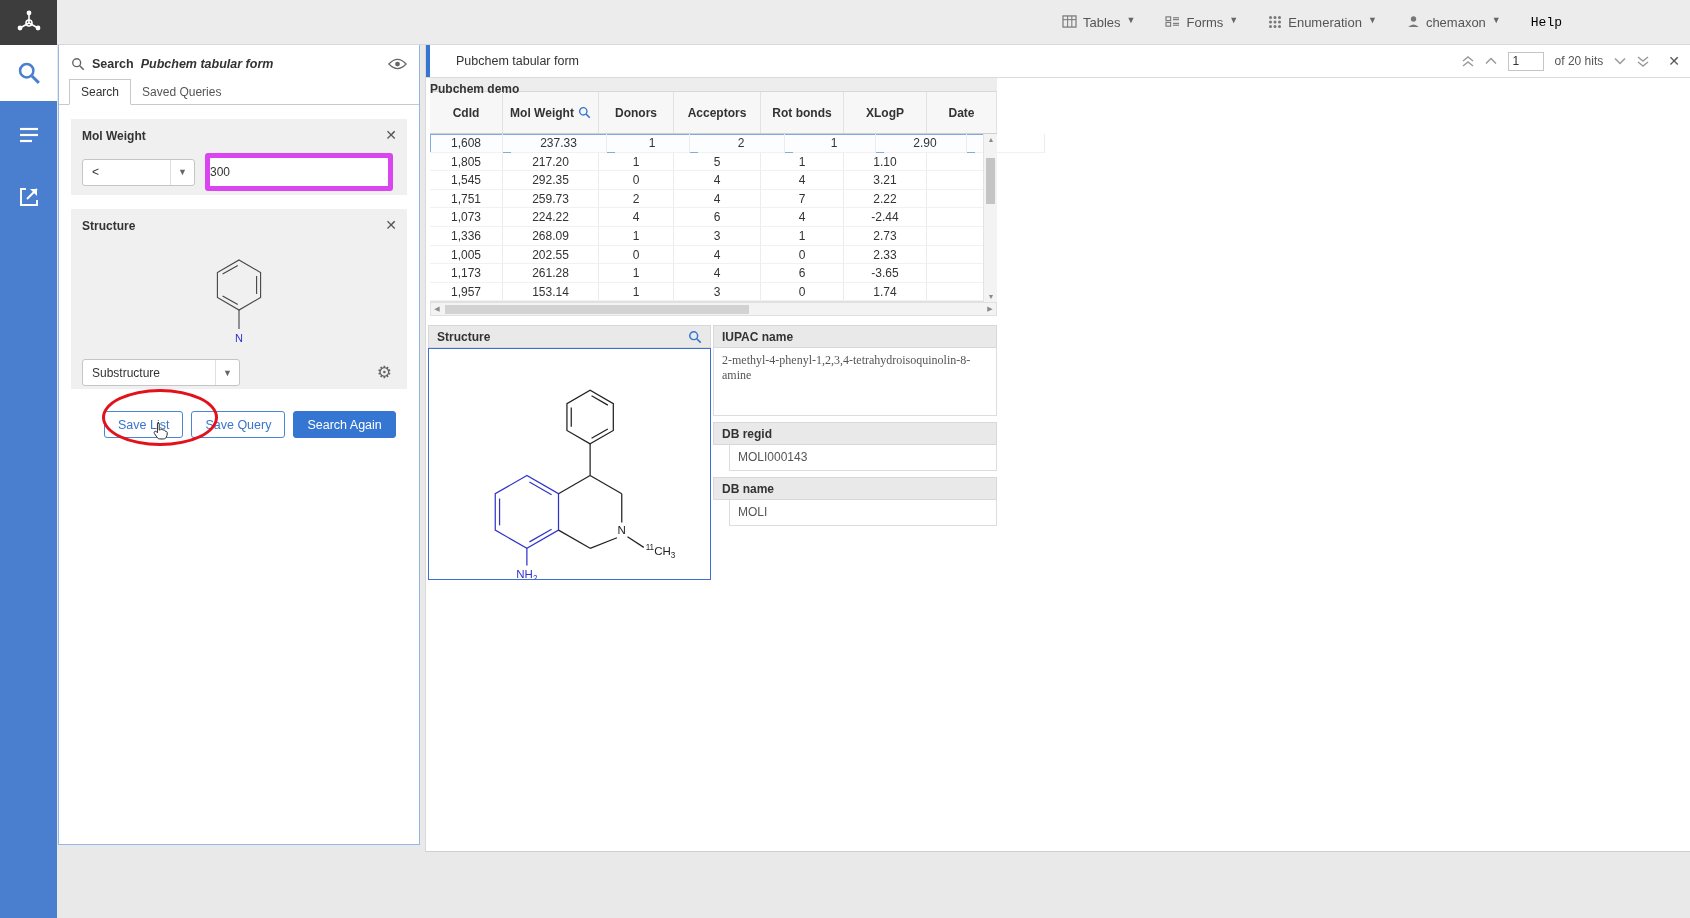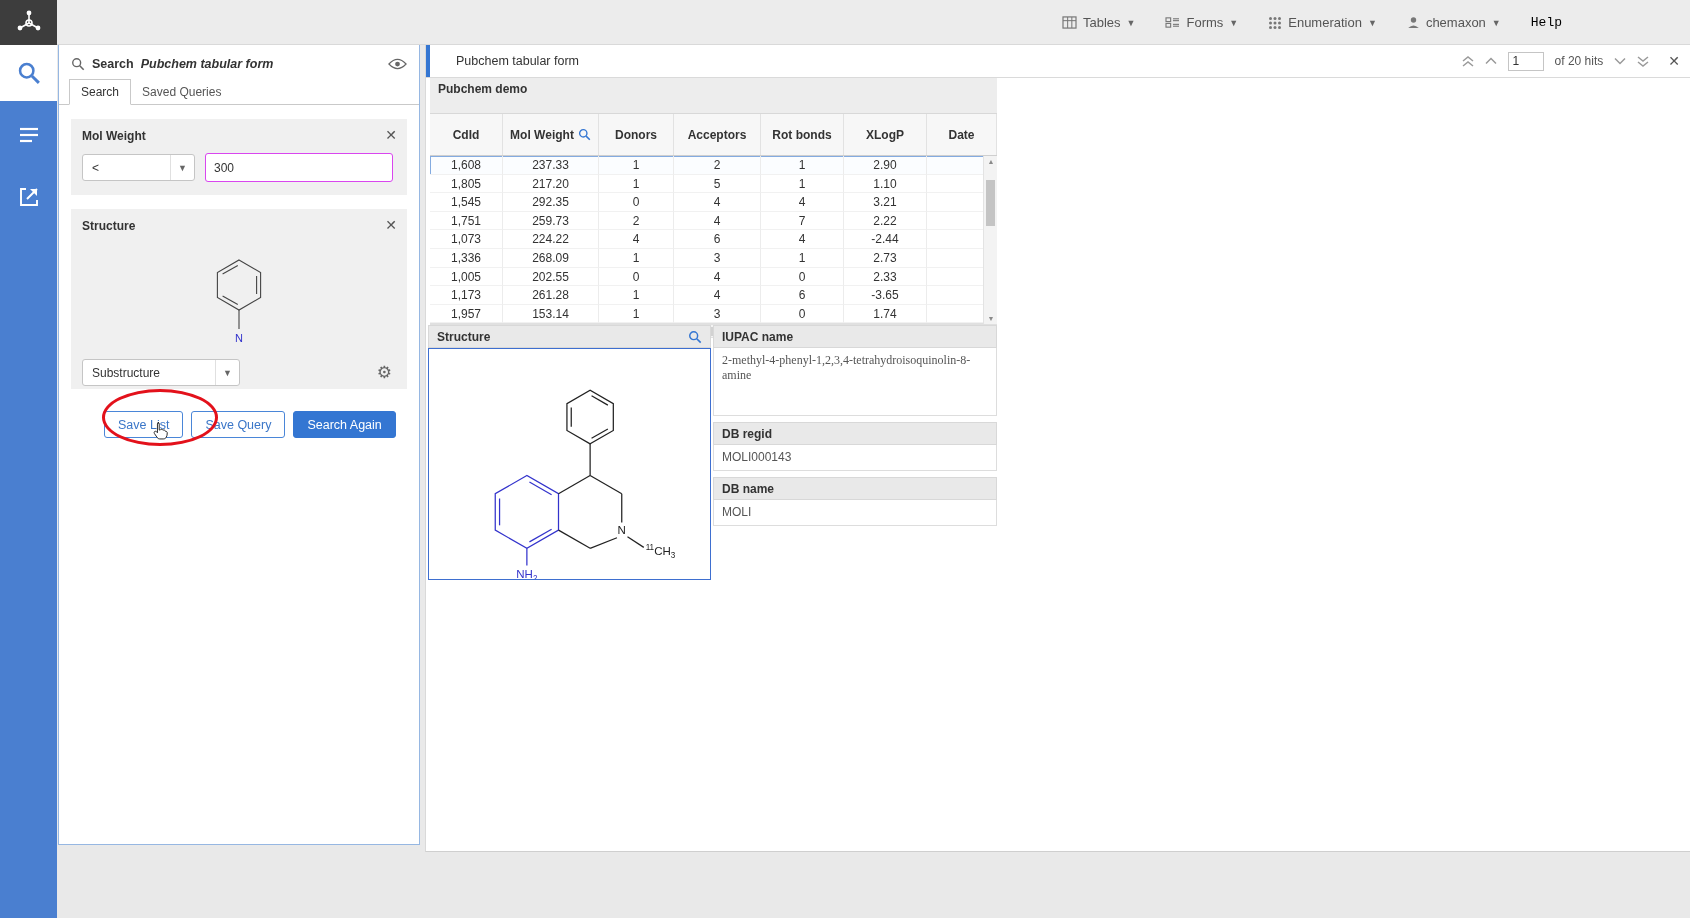--- a/index.html
+++ b/index.html
@@ -7,21 +7,21 @@
   body {
     width:1690px; height:918px; position:relative; overflow:hidden;
     background:#e9e9e9; font-family:"Liberation Sans", sans-serif; color:#333;
   }
   svg { display:block; }
 
   
   .topbar { position:absolute; left:0; top:0; width:1690px; height:45px; background:#ececec; border-bottom:1px solid #d9d9d9; }
   .logo-box { position:absolute; left:0; top:0; width:57px; height:45px; background:#3d3d3d; display:flex; align-items:center; justify-content:center; }
   .top-menus { position:absolute; right:128px; top:0; height:45px; display:flex; align-items:center; gap:30px; font-size:13px; color:#555; }
-  .top-menu { display:flex; align-items:center; gap:6px; cursor:default; }
+  .top-menu { display:flex; gap:6px; cursor:default; }
   .top-menu .mi { color:#777; }
   .caret { font-size:9px; color:#666; }
   .help-link { color:#000000;font-family:Liberation Mono, monospace; }
 
   
   .sidebar { position:absolute; left:0; top:45px; width:57px; height:873px; background:#4a7fd0; }
   .side-tile { width:57px; height:56px; display:flex; align-items:center; justify-content:center; }
   .side-tile.active { background:#ffffff; }
   .side-tile + .side-tile { margin-top:6px; }
 
@@ -35,21 +35,21 @@
   .sp-tab { font-size:12px; color:#555; padding:5px 11px; cursor:pointer; }
   .sp-tab.active { background:#fff; border:1px solid #c9c9c9; border-bottom:1px solid #fff; margin-bottom:-1px; color:#333; }
   .filter-box { margin:14px 12px 0 12px; background:#f0f0f0; padding:10px 11px 12px 11px; position:relative; }
   .fb-title { font-size:12px; color:#333; font-weight:600; margin-bottom:10px; }
   .fb-close { position:absolute; top:9px; right:10px; color:#555; font-size:14px; line-height:14px; cursor:pointer; }
   .fb-row { display:flex; gap:10px; align-items:center; }
   .fake-select { background:#fff; border:1px solid #c5c5c5; border-radius:3px; height:27px; display:flex; align-items:center; font-size:12px; color:#333; padding:0 0 0 9px; cursor:pointer; }
   .fake-select .sel-caret { margin-left:auto; border-left:1px solid #e0e0e0; height:100%; display:flex; align-items:center; padding:0 7px; color:#666; font-size:9px; }
   .sel-op { width:113px; }
   .sel-mode { width:158px; }
-  .text-input { border:1px solid #d946ef; border-radius:3px; height:29px; font-size:12px; color:#333; padding:0 8px; font-family:"Liberation Sans", sans-serif; }
+  .text-input { border:5px solid #d946ef; border-radius:3px; height:38px; font-size:12px; color:#333; padding:0 0; font-family:"Liberation Sans", sans-serif; }
   .mw-input { width:188px; }
   .query-canvas { height:112px; display:flex; align-items:flex-start; justify-content:center; padding-top:6px; }
   .fb-bottom { display:flex; align-items:center; justify-content:space-between; margin-top:4px; }
   .gear { color:#666; font-size:17px; cursor:pointer; margin-right:4px; }
   .btn-row { display:flex; gap:8px; margin:22px 12px 0 45px; }
   .btn { height:27px; border-radius:3px; font-size:12.5px; display:flex; align-items:center; justify-content:center; cursor:pointer; padding:0 13px; }
   .btn.outline { background:#fff; border:1px solid #4a86d8; color:#3a76c8; }
   .btn.primary { background:#3476d2; border:1px solid #3476d2; color:#fff; }
 
   
@@ -62,26 +62,26 @@
   .main-accent { position:absolute; left:0; top:0; width:4px; height:32px; background:#3476d2; }
   .main-title { position:absolute; left:30px; top:0; line-height:32px; font-size:12.5px; color:#333; }
   .pager { position:absolute; right:10px; top:0; height:32px; display:flex; align-items:center; gap:11px; color:#9a9a9a; }
   .pager .pg-ic { cursor:pointer; color:#9a9a9a; }
   .pager-input { width:36px; height:19px; border:1px solid #c5c5c5; font-size:12px; padding:0 4px; color:#333; font-family:"Liberation Sans", sans-serif; }
   .hits-label { font-size:12px; color:#555;text-align:right; }
   .main-close { font-size:14px; color:#555; margin-left:8px; cursor:pointer; }
 
   
   .grid-wrap { position:absolute; left:4px; top:33px; width:567px; }
-  .grid-title { height:36px; line-height:22px; background:#ededed; border-bottom:1px solid #d8d8d8; font-size:12px; font-weight:bold; color:#333; padding-left:8px; }
+  .grid-title { height:14px; line-height:22px; background:#ededed; border-bottom:1px solid #d8d8d8; font-size:12px; font-weight:bold; color:#333; padding-left:0; }
   .thead { display:grid; grid-template-columns:73px 96px 75px 87px 83px 83px 70px; height:42px; background:#f7f7f7; border-bottom:1px solid #cfcfcf; }
   .thcell { display:flex; align-items:center; justify-content:center; gap:4px; font-size:12px; font-weight:bold; color:#333; border-right:1px solid #e2e2e2; }
   .tbody { position:relative; border-bottom:1px solid #e0e0e0; }
   .trow { display:grid; grid-template-columns:73px 96px 75px 87px 83px 83px 70px; height:18.6px; }
-  .trow.selected { background:#fbfdff; box-shadow: inset 0 0 0 1px #84abe0; }
+  .trow.selected { background:#fbfdff; box-shadow: inset 0 0 0 1px #84abe0; gap: 8px; }
   .tcell { font-size:12px; color:#333; text-align:center; line-height:18.6px; border-right:1px solid #ececec; border-bottom:1px solid #f1f1f1; overflow:hidden; }
   .mini-mag { color:#3476d2; }
 
   .vscroll { position:absolute; right:0; top:0; width:14px; height:167.5px; background:#f3f3f3; border-left:1px solid #e3e3e3; }
   .vs-arrow { width:14px; height:10px; display:flex; align-items:center; justify-content:center; color:#8a8a8a; font-size:7px; cursor:pointer; }
   .vs-arrow.down { position:absolute; bottom:0; }
   .vs-thumb { position:absolute; left:2px; top:24px; width:9px; height:46px; background:#c4c4c4; cursor:grab; }
   .hscroll { position:relative; width:567px; height:14px; background:#f3f3f3; border:1px solid #e0e0e0; }
   .hs-arrow { position:absolute; top:0; width:12px; height:12px; display:flex; align-items:center; justify-content:center; color:#8a8a8a; font-size:7px; cursor:pointer; }
   .hs-arrow.left { left:0; } .hs-arrow.right { right:0; }
@@ -89,21 +89,21 @@
 
   
   .field-header { height:23px; background:#e9e9e9; border:1px solid #d8d8d8; display:flex; align-items:center; font-size:12px; font-weight:bold; color:#333; padding:0 8px; }
   .field-value { background:#fff; border:1px solid #ddd; border-top:none; font-size:12px; color:#555; padding:5px 8px; }
   .structure-header { position:absolute; left:2px; top:280px; width:283px; }
   .structure-header .field-header { justify-content:space-between; }
   .structure-box { position:absolute; left:2px; top:303px; width:283px; height:232px; background:#fff; border:1px solid #3e6fd0; cursor:pointer; }
   .detail-fields { position:absolute; left:287px; top:280px; width:284px; }
   .df-group { margin-bottom:6px; }
   .iupac-value { min-height:68px;font-family:Liberation Serif, serif; }
-  .plain-value { min-height:26px; }
+  .plain-value { min-height:26px;margin-left:16px; }
 
   .mag-gray { color:#666; }
 </style>
 </head>
 <body>
 
 <div class="topbar">
   <div class="logo-box">
     <svg width="28" height="28" viewBox="0 0 28 28">
       <g stroke="#ffffff" stroke-width="1.6" fill="none">

